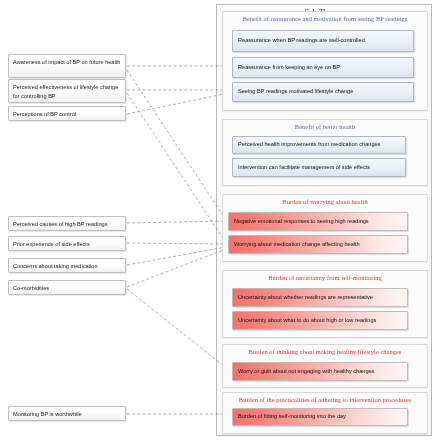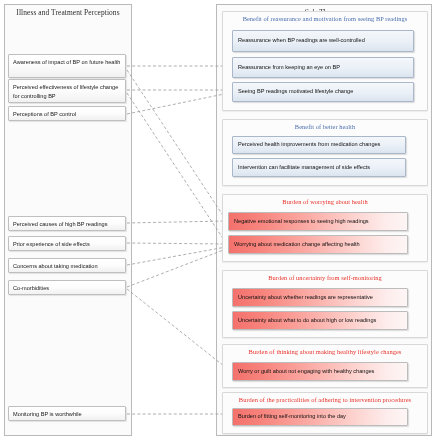--- a/index.html
+++ b/index.html
@@ -83,23 +83,20 @@
   }
 
   
   #connectors{position:absolute;left:0;top:0;width:436px;height:440px;pointer-events:none;}
 </style>
 </head>
 <body>
 
 <div id="root">
 
-  <div class="panel" id="left-panel">
-    <div class="panel-title">Illness and Treatment Perceptions</div>
-  </div>
 
   <div class="panel" id="right-panel">
     <div class="panel-title">Sub-Themes</div>
   </div>
 
   <svg id="connectors">
     <defs>
       <marker id="arrowhead" markerWidth="5" markerHeight="5" refX="4.2" refY="2" orient="auto">
         <path d="M0,0 L4.6,2 L0,4 z" fill="#6d6d6d"></path>
       </marker>

